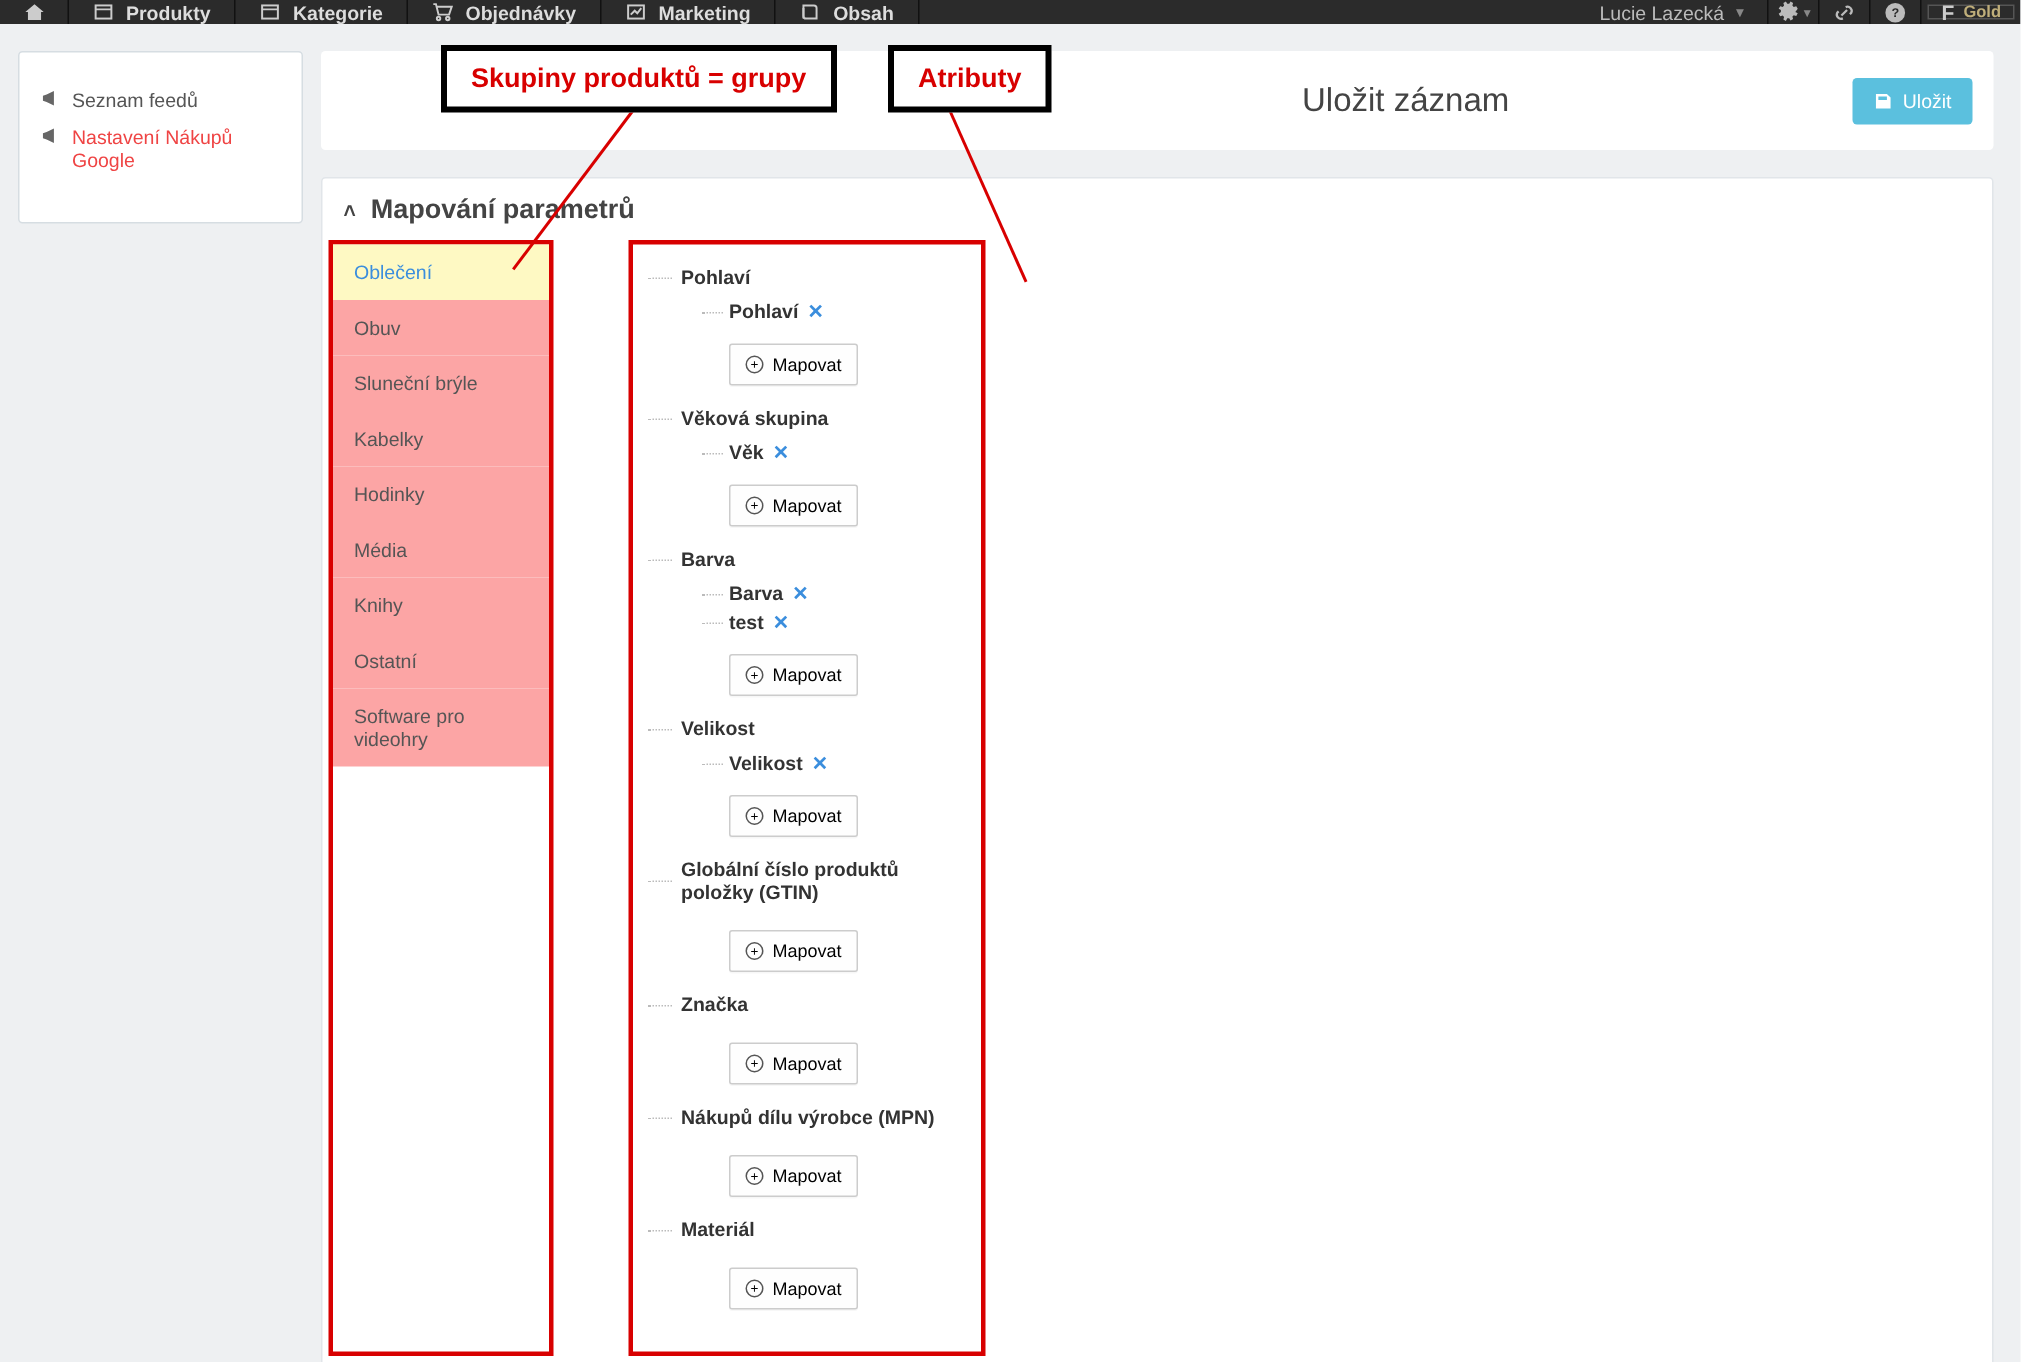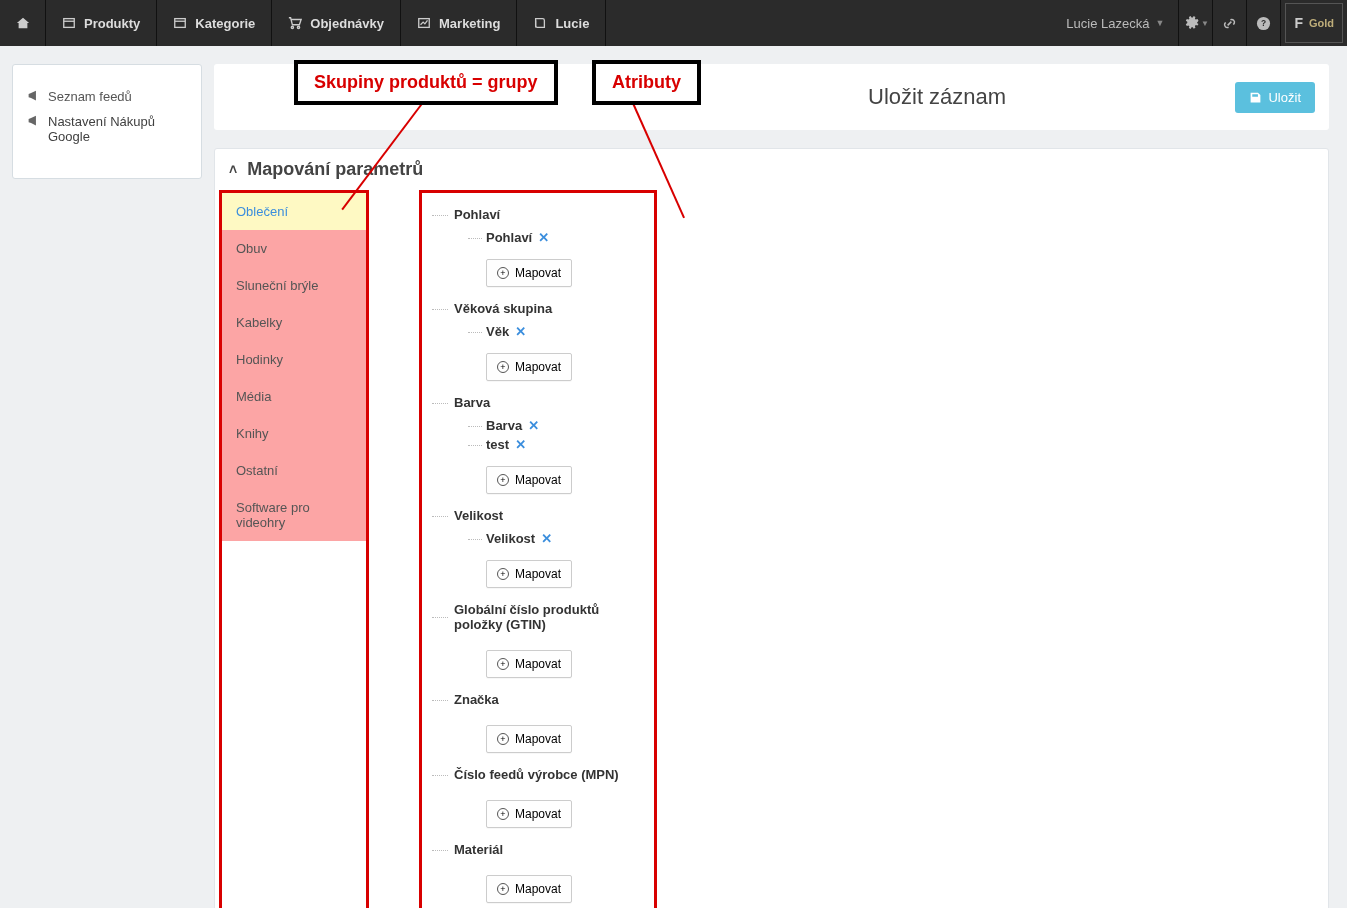--- a/index.html
+++ b/index.html
@@ -8,21 +8,21 @@
     font-size: 13px;
     background: #eef0f2;
     color: #333;
     width: 1347px;
     height: 908px;
     overflow: hidden;
   }
 
   
   .topnav {
-    height: 46px;
+    height: 16px;
     background: #2b2b2b;
     display: flex;
     align-items: stretch;
     color: #ddd;
     font-weight: bold;
     font-size: 13px;
   }
   .topnav .home {
     width: 46px;
     display: flex; align-items: center; justify-content: center;
@@ -57,21 +57,21 @@
   
   .sidebox {
     width: 190px;
     margin: 0 12px 0 12px;
     background: #fff;
     border: 1px solid #d6dde2;
     border-radius: 3px;
     padding: 24px 14px;
     font-size: 13px;
   }
-  .sidebox a { color: #404040; text-decoration: none; }
+  .sidebox a { color: #ef4444; text-decoration: none; }
   .sidebox .row { display: flex; gap: 8px; margin-bottom: 10px; align-items: flex-start; }
   .sidebox .row .ic { color:#555; }
 
   
   .main { flex: 1; position: relative; }
 
   .titlebar {
     background: #fff;
     height: 66px;
     border-radius: 3px;
@@ -252,21 +252,21 @@
         <rect x="2" y="3" width="12" height="10"></rect>
         <path d="M4 10l3-3 2 2 3-4"></path>
       </svg>
     <span>Marketing</span>
   </div>
   <div class="navitem">
     <svg class="nav-ico" viewBox="0 0 16 16" fill="none" stroke="#ccc" stroke-width="1.5">
         <path d="M3 3h8a2 2 0 0 1 2 2v8H5a2 2 0 0 1-2-2z"></path>
         <line x1="3" y1="5" x2="3" y2="13"></line>
       </svg>
-    <span>Lucie</span>
+    <span>Obsah</span>
   </div>
 
   <div class="right">
     <div class="user">
       <span>Lucie Lazecká</span>
       <span style="font-size:9px;color:#888;">▼</span>
     </div>
     <div class="righticon">
       <svg width="16" height="16" viewBox="0 0 16 16" fill="#bbb">
           <path d="M8 5a3 3 0 1 1 0 6 3 3 0 0 1 0-6zm6 3l1.5.9-1 1.7-1.7-.5a5 5 0 0 1-.9.9l.5 1.7-1.7 1-.9-1.5a5 5 0 0 1-1.3 0L7.6 14l-1.7-1 .5-1.7a5 5 0 0 1-.9-.9l-1.7.5-1-1.7L4.3 8a5 5 0 0 1 0-1.3L2.8 5.8l1-1.7 1.7.5a5 5 0 0 1 .9-.9L5.9 2l1.7-1 .9 1.5a5 5 0 0 1 1.3 0L10.7 1l1.7 1-.5 1.7c.3.3.6.6.9.9l1.7-.5 1 1.7L14 7.8c.1.4.1.9 0 1.3z"></path>
@@ -398,21 +398,21 @@
                 </button></div>
             </div>
             <div class="attr-group">
               <div class="attr-title">Značka</div>
               <div class="attr-children"><button class="mapbtn">
                   <span class="plus-circle">+</span>
                   <span>Mapovat</span>
                 </button></div>
             </div>
             <div class="attr-group">
-              <div class="attr-title">Číslo feedů výrobce (MPN)</div>
+              <div class="attr-title">Nákupů dílu výrobce (MPN)</div>
               <div class="attr-children"><button class="mapbtn">
                   <span class="plus-circle">+</span>
                   <span>Mapovat</span>
                 </button></div>
             </div>
             <div class="attr-group">
               <div class="attr-title">Materiál</div>
               <div class="attr-children"><button class="mapbtn">
                   <span class="plus-circle">+</span>
                   <span>Mapovat</span>

